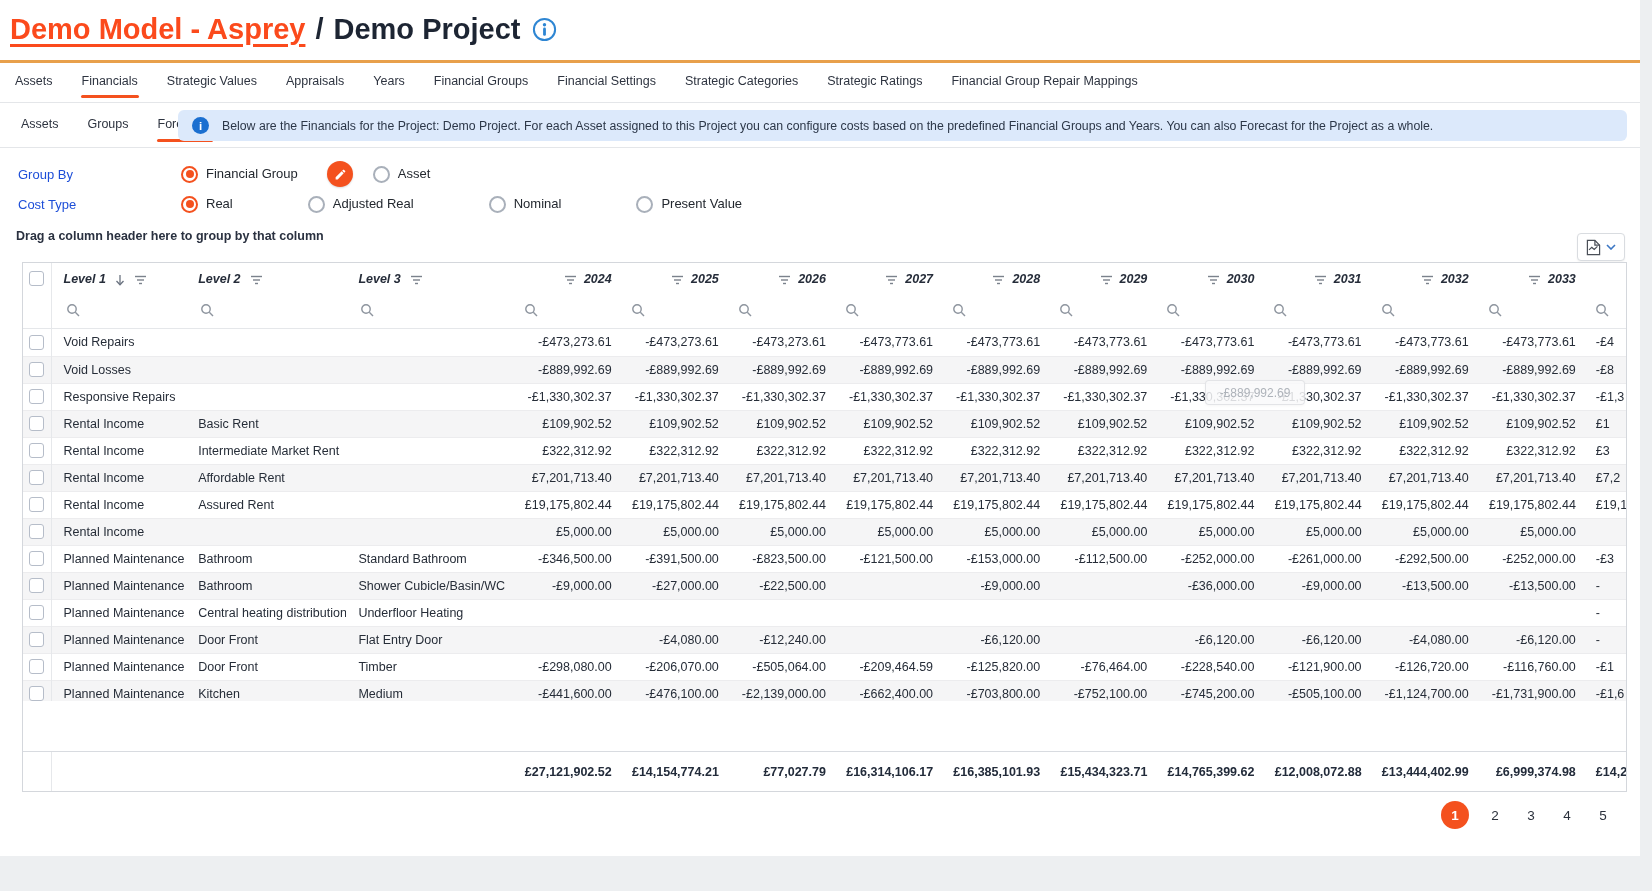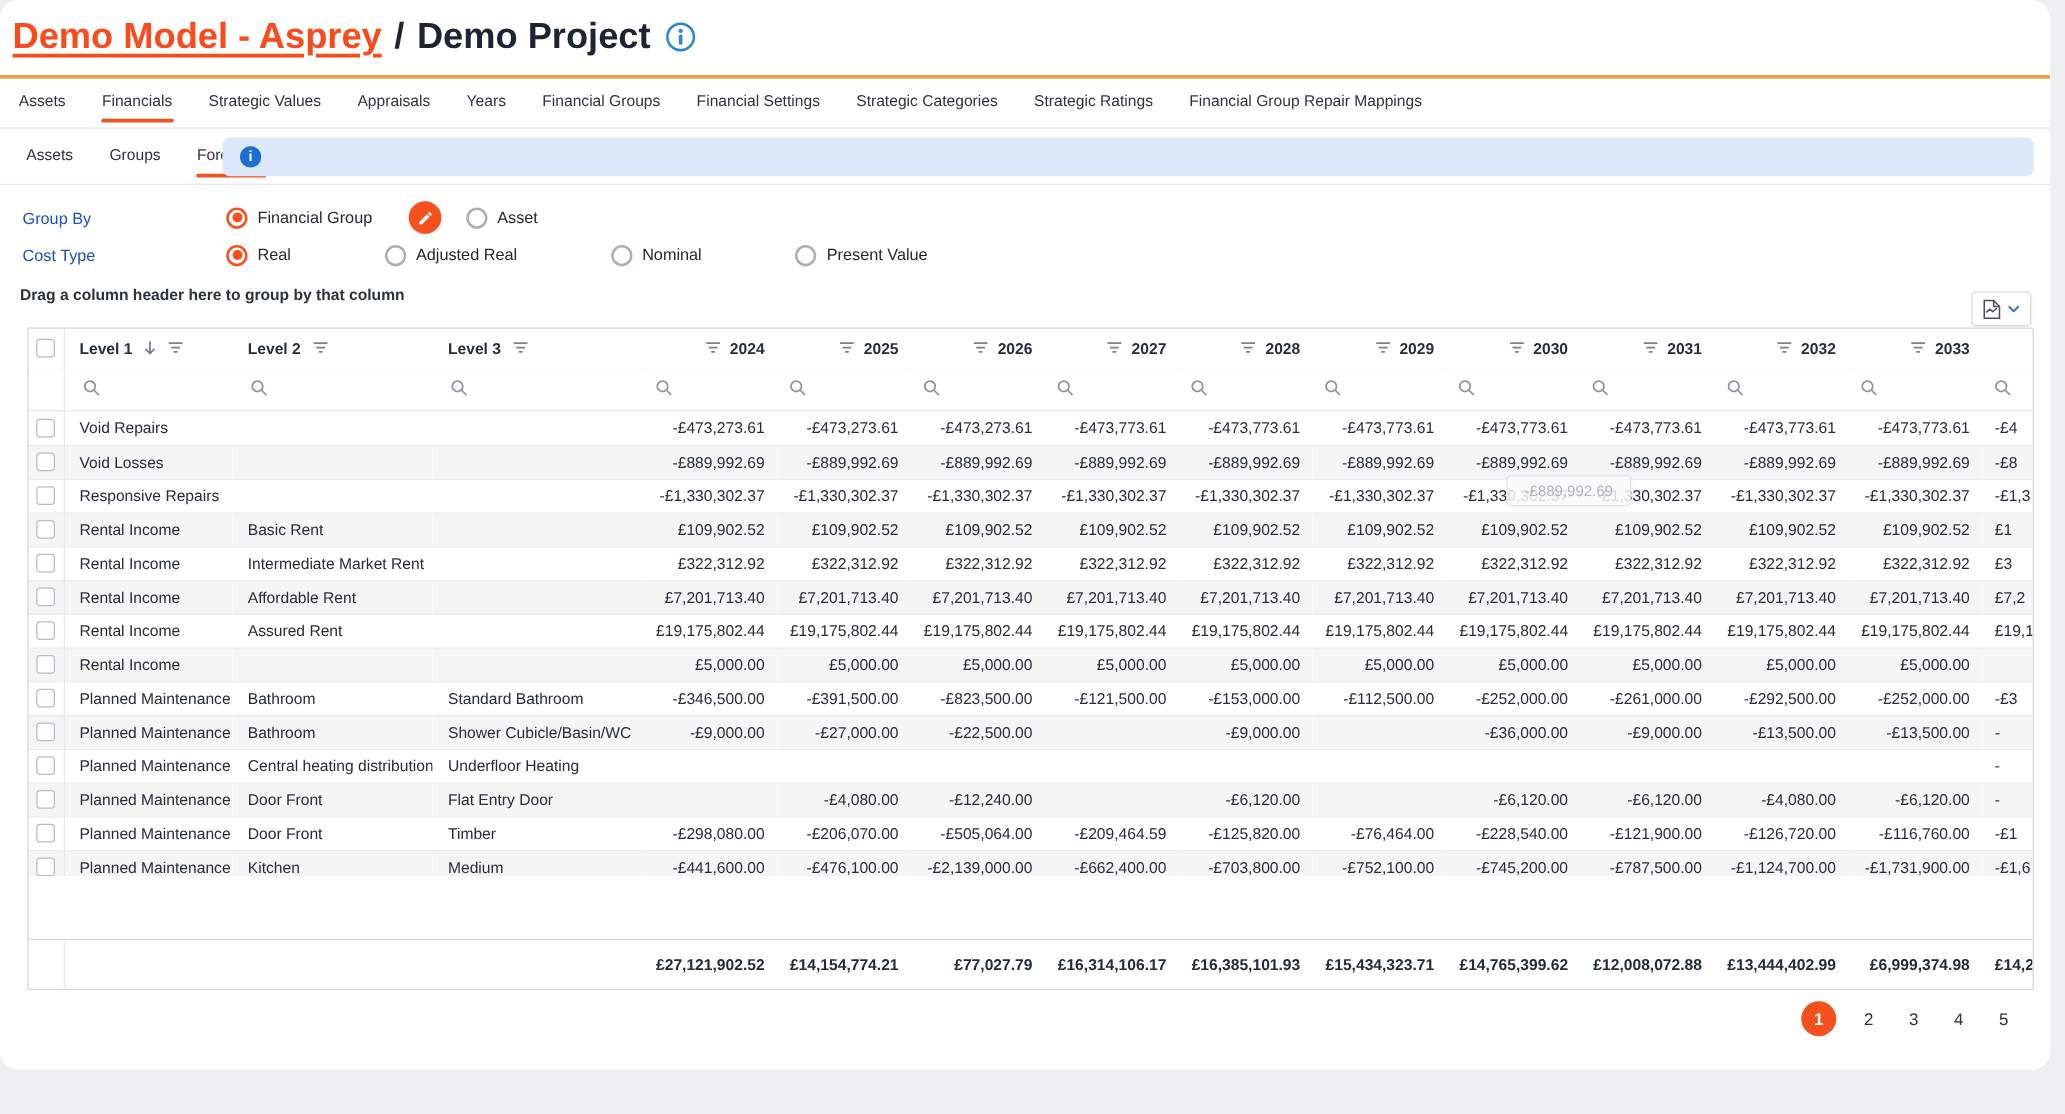--- a/index.html
+++ b/index.html
@@ -1,18 +1,18 @@
 <!DOCTYPE html>
 <html style="--accent: #F4511E; --title-link: #FB4A1C; --title-divider: #E8A04B; --banner-bg: #DCE9FB; --banner-icon: #1B6FD0; --row-alt: #F5F5F6;"><head>
 <meta charset="utf-8">
 <style>
   * { box-sizing: border-box; }
   body { margin:0; background:#edeff1; font-family:"Liberation Sans", sans-serif; }
   .canvas { position:relative; width:1652px; height:891px; background:#edeff1; overflow:hidden; }
-  .panel { position:absolute; left:0; top:0; width:1640px; height:856px; background:#fff;border-radius:15px; }
+  .panel { position:absolute; left:0; top:0; width:1640px; height:856px; background:#fff; }
 
   
   .title-row { position:absolute; left:10px; top:13px; display:flex; align-items:center; gap:10px; }
   .model-link { font-size:29px; font-weight:700; color:var(--title-link,#FB4A1C); text-decoration:underline; text-decoration-thickness:2.5px; text-underline-offset:5px; cursor:pointer; }
   .title-sep, .project-title { font-size:29px; font-weight:700; color:#1d2533; }
   .title-info { display:flex; align-items:center; margin-left:2px; cursor:pointer; }
   .title-divider { position:absolute; left:0; top:60px; width:1640px; height:2.5px; background:var(--title-divider,#E8A04B); }
 
   
   .main-tabs { position:absolute; left:14px; top:66px; display:flex; gap:27px; height:36px; align-items:flex-start; }
@@ -47,21 +47,21 @@
   
   .grid { position:absolute; left:22px; top:262px; width:1605px; height:530px; border:1px solid #d4d7dc; background:#fff; overflow:hidden; }
   .grid table { border-collapse:collapse; table-layout:fixed; width:1641px; }
   .grid-head { height:32px; overflow:hidden; }
   .grid-filter { height:34px; overflow:hidden; border-bottom:1px solid #e5e7ea; }
   .grid-body { height:372px; overflow:hidden; }
   .grid-gap { height:50px; background:#fff; }
   .grid-totals { height:41px; border-top:1px solid #d8dbe0; overflow:hidden; }
 
   th { height:32px; font-weight:700; font-size:12.5px; color:#262d3a; padding:0; vertical-align:middle; border-bottom:1px solid #dcdfe4; }
-  .hflex { display:flex; align-items:flex-start; gap:9px; padding-left:12px; }
+  .hflex { display:flex; align-items:flex-end; gap:9px; padding-left:12px;font-style:italic; }
   .cell-year .hflex { justify-content:flex-end; padding-left:0; padding-right:10px; gap:7px; }
   .cell-check { border-right:1px solid #e6e8eb; text-align:center; }
   .f-cell { height:34px; padding-left:14px; }
   .f-year { padding-left:9px; }
   .checkbox { width:15px; height:15px; border:1px solid #b6bdc9; border-radius:3px; background:#fff; display:inline-block; vertical-align:middle; }
 
   .grid-body tr { height:27px; }
   .grid-body tr:nth-child(even) { background:var(--row-alt,#F5F5F6); }
   .grid-body tr { border-bottom:1px solid #ececee; }
   .grid-body td { font-size:12.5px; color:#262d38; padding:0; overflow:hidden; white-space:nowrap; }
@@ -114,20 +114,21 @@
 
     <div class="sub-tabs" id="sub-tabs">
         <div class="subtab">Assets</div>
         <div class="subtab">Groups</div>
         <div class="subtab active">Forecasts</div>
       </div>
     <div class="subtabs-divider"></div>
 
     <div class="banner">
       <span class="banner-icon">i</span>
+      <span class="banner-text">Below are the Financials for the Project: Demo Project. For each Asset assigned to this Project you can configure costs based on the predefined Financial Groups and Years. You can also Forecast for the Project as a whole.</span>
     </div>
 
     <div class="ctl-row group">
       <span class="ctl-label">Group By</span>
       <span id="group-by-options" style="display:flex;align-items:center;">
           <span class="radio-opt">
             <span class="radio checked"></span>
             <span class="radio-lbl">Financial Group</span>
           </span>
           <span class="radio-opt">
@@ -728,21 +729,21 @@
                 <td class="c-label">Planned Maintenance</td>
                 <td class="c-label">Kitchen</td>
                 <td class="c-label">Medium</td>
                 <td class="num">-£441,600.00</td>
                 <td class="num">-£476,100.00</td>
                 <td class="num">-£2,139,000.00</td>
                 <td class="num">-£662,400.00</td>
                 <td class="num">-£703,800.00</td>
                 <td class="num">-£752,100.00</td>
                 <td class="num">-£745,200.00</td>
-                <td class="num">-£787,500.00</td>
+                <td class="num">-£505,100.00</td>
                 <td class="num">-£1,124,700.00</td>
                 <td class="num">-£1,731,900.00</td>
                 <td class="num stub">-£1,6</td>
               </tr>
             </tbody>
           </table>
       </div>
       <div class="grid-gap"></div>
       <div class="grid-totals">
         <table>

